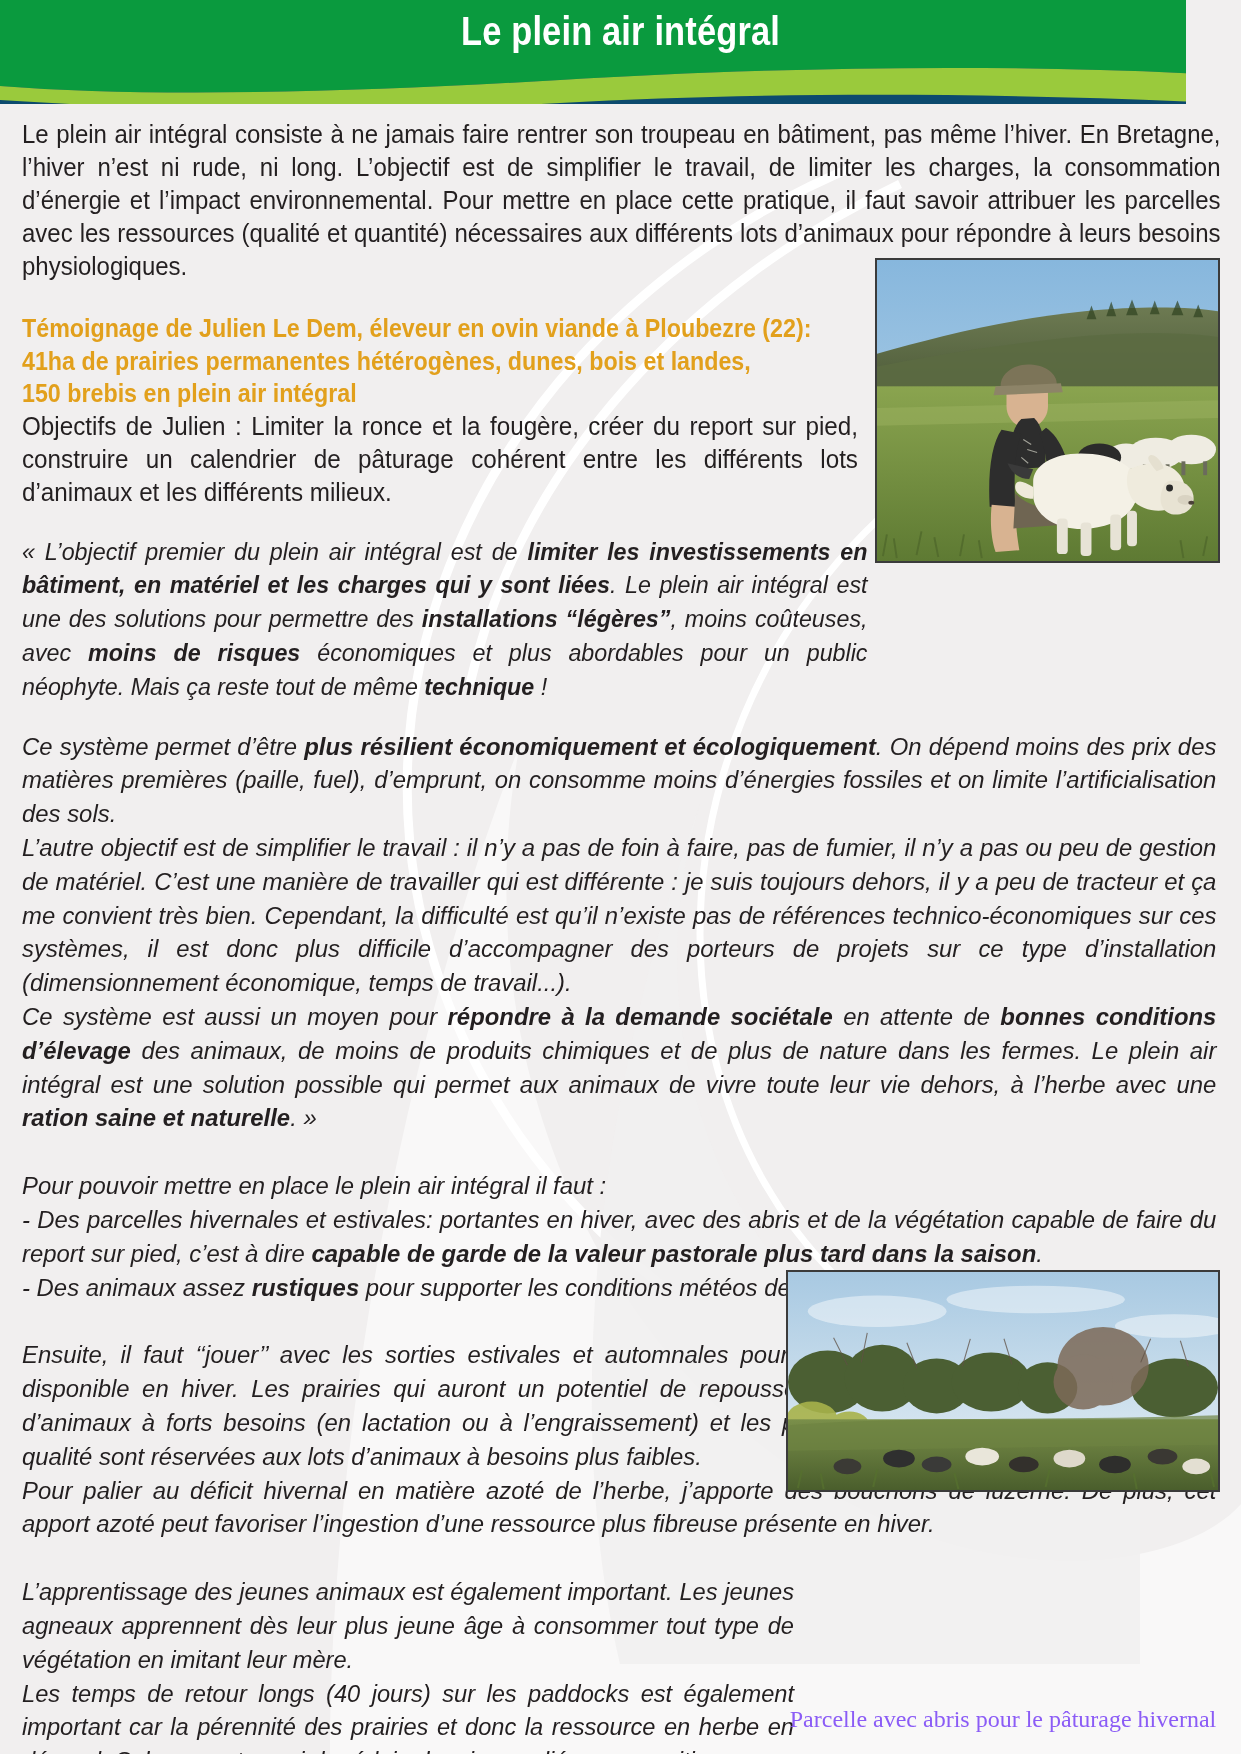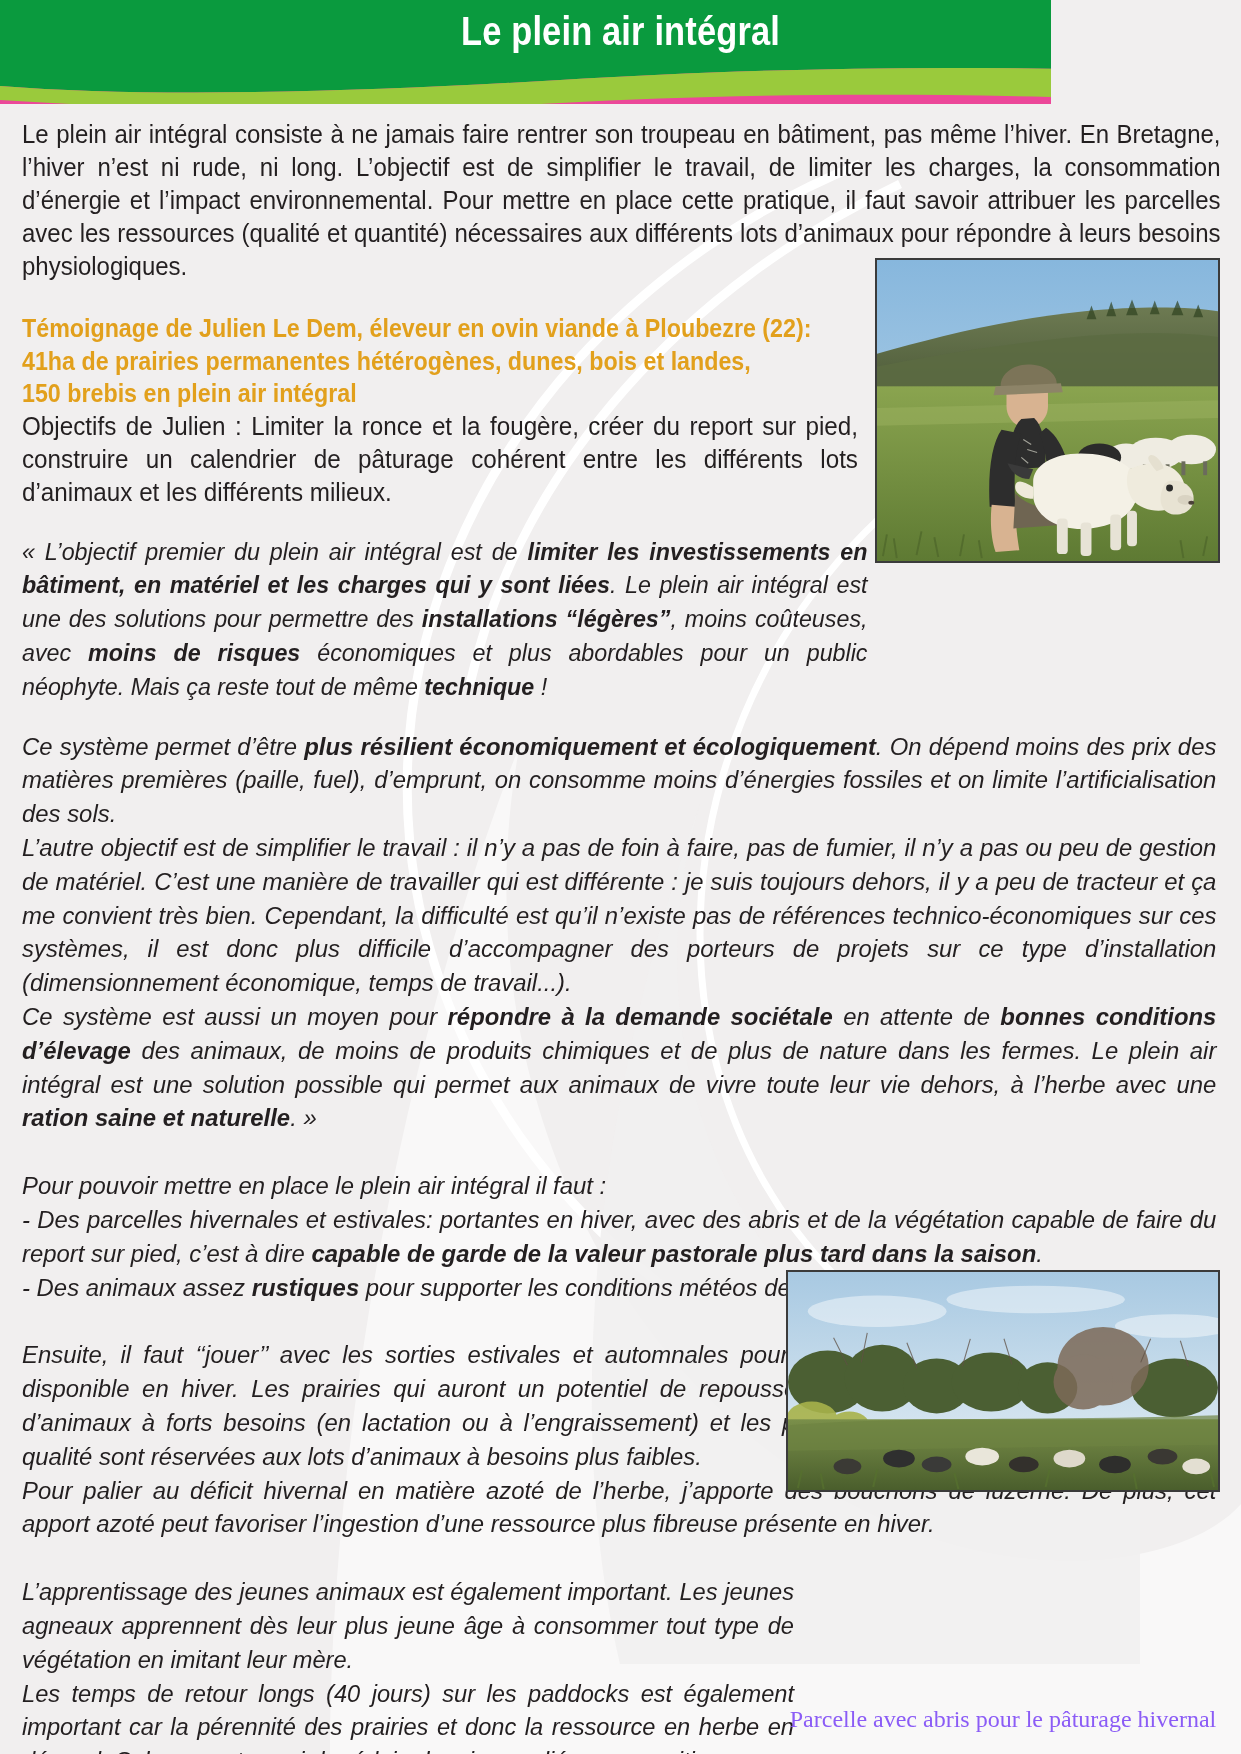--- a/index.html
+++ b/index.html
@@ -12,24 +12,24 @@
     background: #f1efef;
     font-family: "Liberation Sans", sans-serif;
     color: #231f20;
     overflow: hidden;
     position: relative;
   }
 
   
   .banner {
     position: relative;
-    width: 1051px;
+    width: 1186px;
     height: 104px;
     overflow: hidden;
-    background: #ec4899;
+    background: #0c4a6e;
   }
   .banner svg {
     position: absolute;
     top: 0; left: 0;
     width: 1241px;
     height: 104px;
     display: block;
   }
   .banner-title {
     position: absolute;

